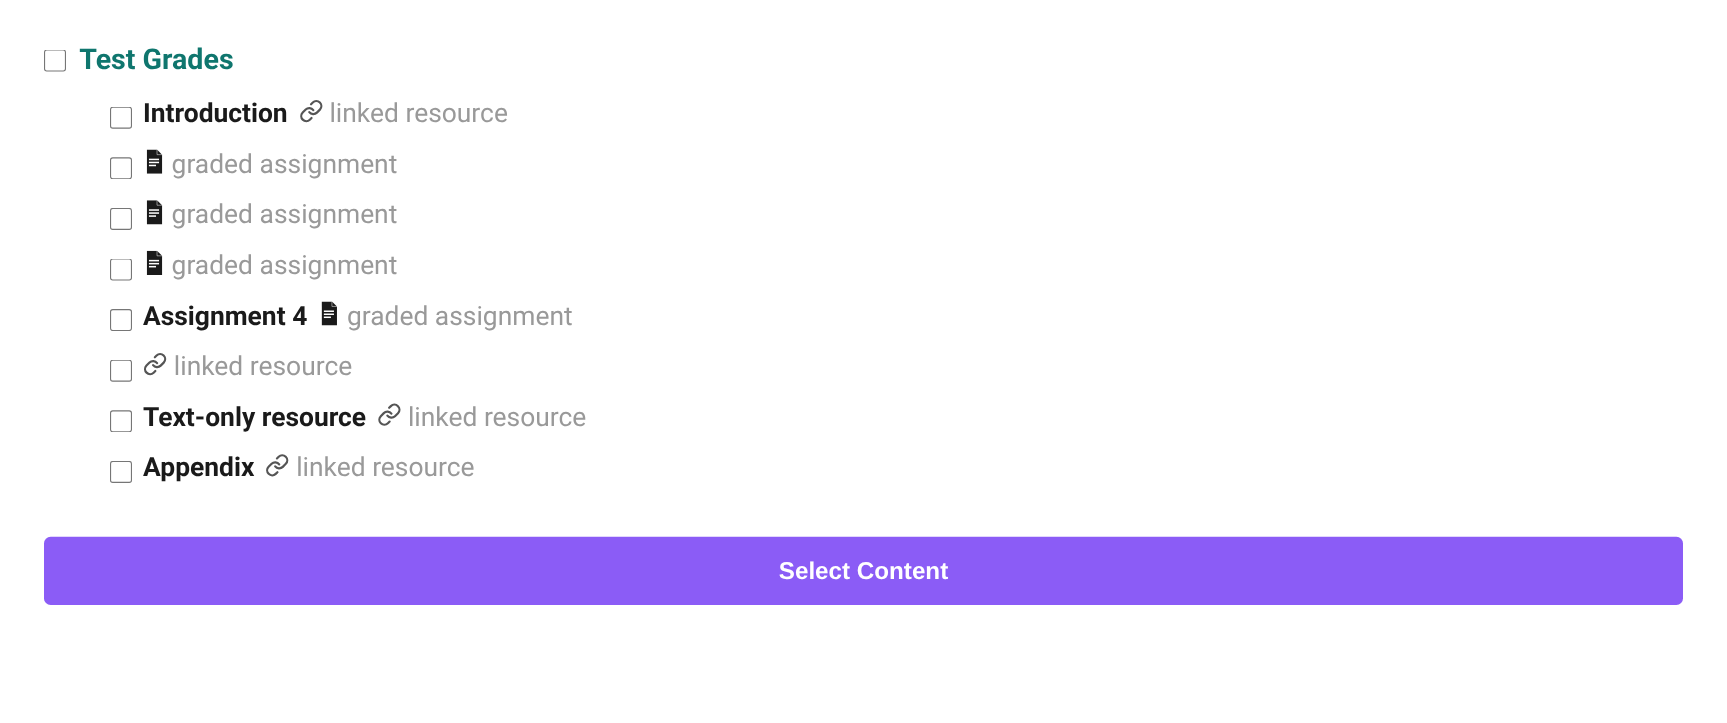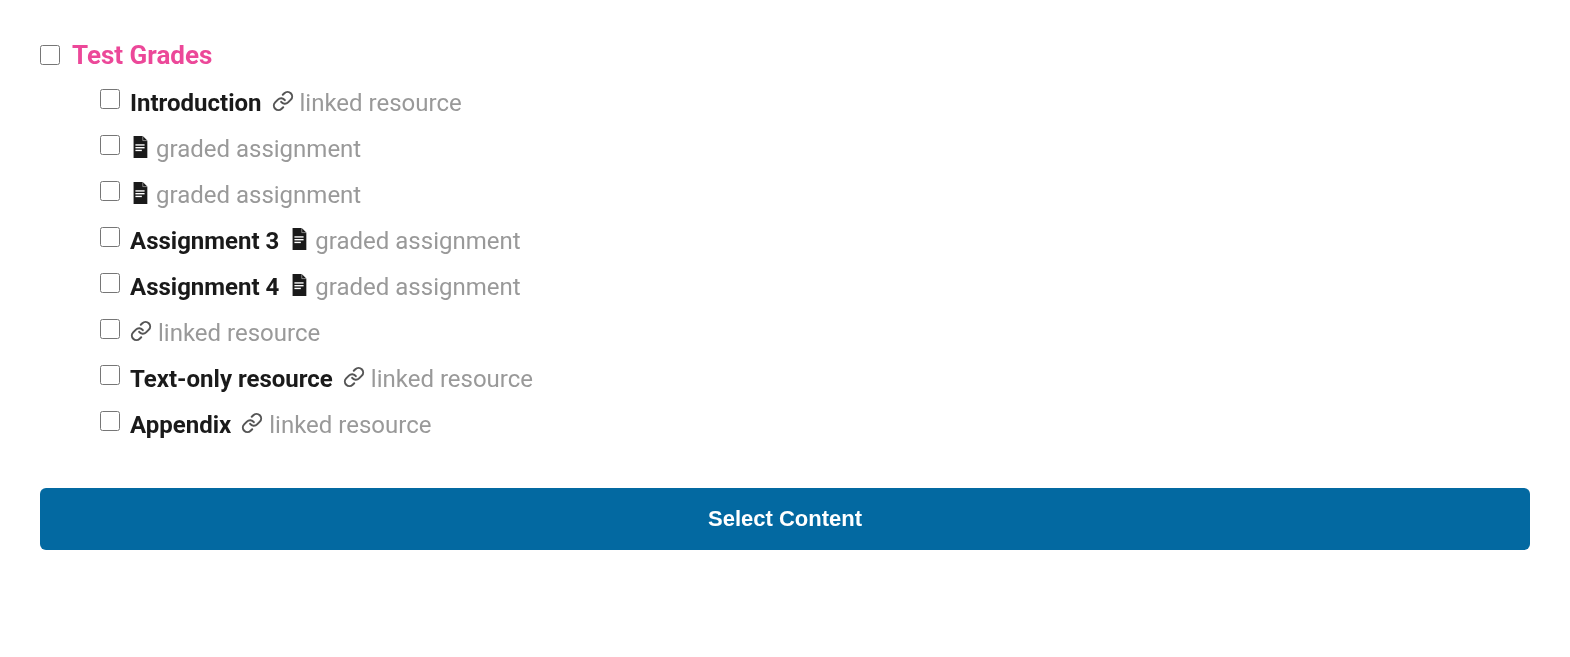--- a/index.html
+++ b/index.html
@@ -25,26 +25,26 @@
     .parent-row {
       display: flex;
       align-items: center;
       padding: 10px 0;
       gap: 12px;
     }
 
     .parent-label {
       font-size: 26px;
       font-weight: 700;
-      color: #ec4899;
+      color: #0f766e;
     }
 
     .child-row {
       display: flex;
-      align-items: flex-start;
+      align-items: flex-end;
       padding: 9px 0;
       padding-left: 60px;
       gap: 10px;
     }
 
     .item-name {
       font-size: 24px;
       font-weight: 700;
       color: #1a1a1a;
     }
@@ -68,21 +68,21 @@
       width: 20px;
       height: 20px;
       cursor: pointer;
       accent-color: #4a7c59;
       flex-shrink: 0;
     }
 
     
     .select-content-btn {
       margin-top: 40px;
-      background-color: #0369a1;
+      background-color: #8b5cf6;
       color: #ffffff;
       border: none;
       border-radius: 6px;
       padding: 18px 36px;
       font-size: 22px;
       font-weight: 700;
       cursor: pointer;
       min-width: 280px;
     }
   </style>
@@ -129,21 +129,20 @@
               <path d="M13 0v5h5" fill="none" stroke="#fff" stroke-width="0.5"></path>
               <rect x="5" y="9" width="10" height="1.5" fill="#fff"></rect>
               <rect x="5" y="12" width="10" height="1.5" fill="#fff"></rect>
               <rect x="5" y="15" width="7" height="1.5" fill="#fff"></rect>
             </svg></span>
           <span class="item-type-label">graded assignment</span>
         </span>
       </div>
       <div class="child-row">
         <input type="checkbox" style="">
-        <span class="item-name">Assignment 3</span>
         <span class="item-type">
           <span><svg width="20" height="22" viewBox="0 0 20 24" fill="#1a1a1a" xmlns="http://www.w3.org/2000/svg">
               <path d="M3 0h10l5 5v19H3V0z"></path>
               <path d="M13 0v5h5" fill="none" stroke="#fff" stroke-width="0.5"></path>
               <rect x="5" y="9" width="10" height="1.5" fill="#fff"></rect>
               <rect x="5" y="12" width="10" height="1.5" fill="#fff"></rect>
               <rect x="5" y="15" width="7" height="1.5" fill="#fff"></rect>
             </svg></span>
           <span class="item-type-label">graded assignment</span>
         </span>

